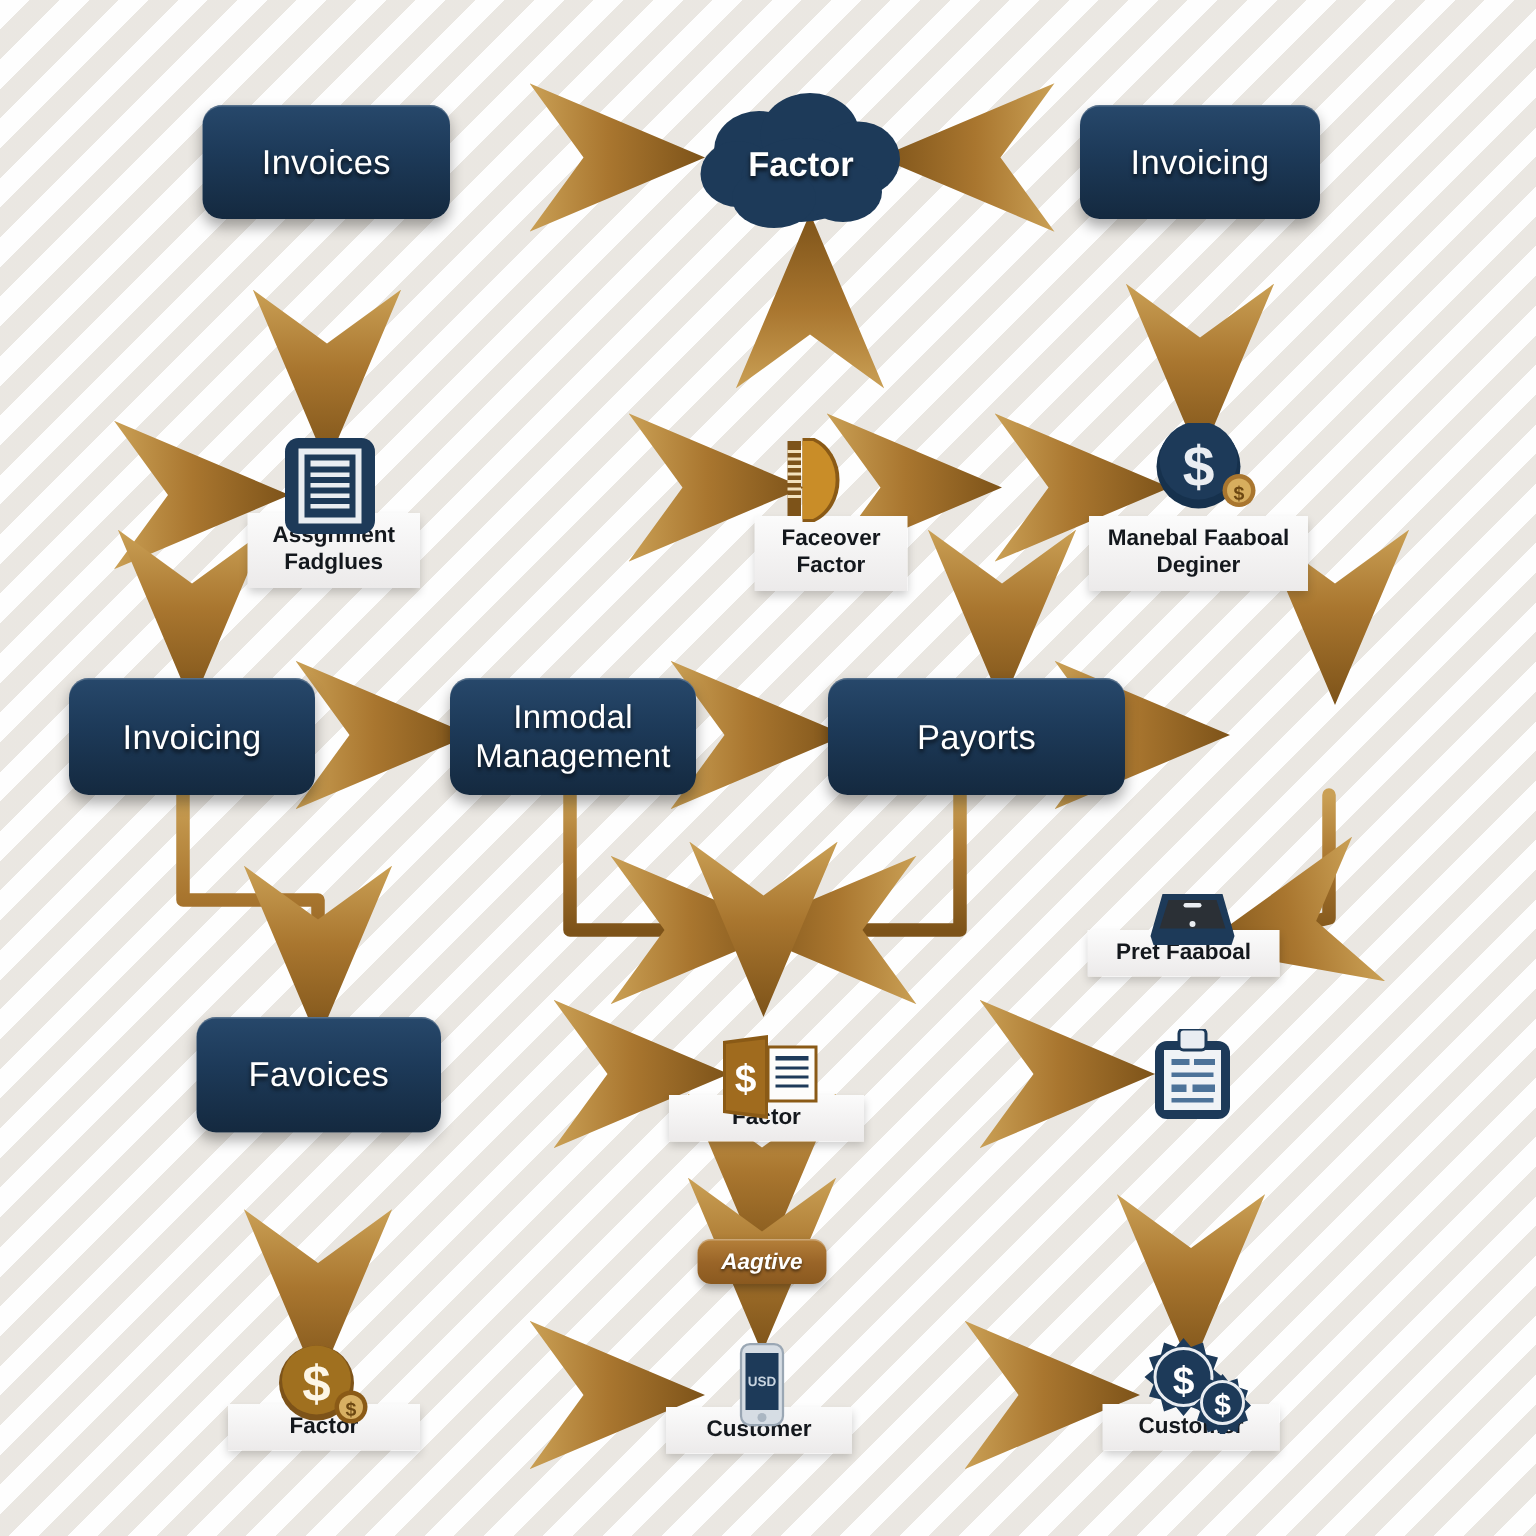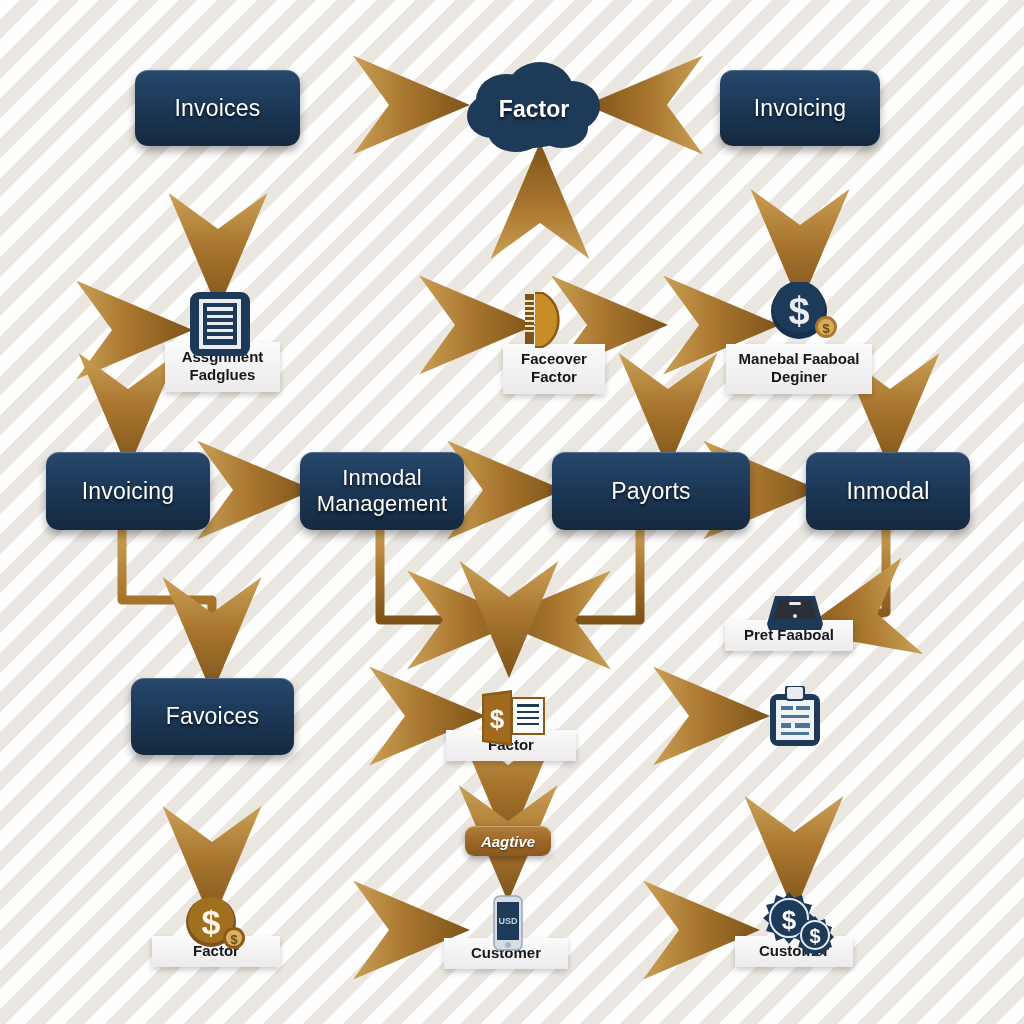--- a/index.html
+++ b/index.html
@@ -216,21 +216,20 @@
     </div>
   </div>
 
   <div class="nbox" style="left:46px;top:452px;width:164px;height:78px;">Invoicing</div>
 
   <div class="nbox two" style="left:300px;top:452px;width:164px;height:78px;">Inmodal
 Management</div>
 
   <div class="nbox" style="left:552px;top:452px;width:198px;height:78px;">Payorts</div>
 
-  <div class="nbox" style="left:806px;top:452px;width:164px;height:78px;">Inmodal</div>
 
   <div class="nbox" style="left:131px;top:678px;width:163px;height:77px;">Favoices</div>
 
   <div class="node" style="left:725px;top:592px;width:128px;height:72px;">
     <div class="cap" style="left:0;top:28px;width:128px;">Pret Faaboal</div>
     <div class="ico" style="left:40px;top:0;">
       <svg width="60" height="40" viewBox="0 0 60 40">
         <path d="M10,4 L50,4 L58,32 L2,32 Z" fill="#1d3a59"></path>
         <path d="M14,8 L46,8 L52,27 L8,27 Z" fill="#2b3036"></path>
         <rect x="24" y="10" width="12" height="3" rx="1.5" fill="#e9edf2"></rect>

